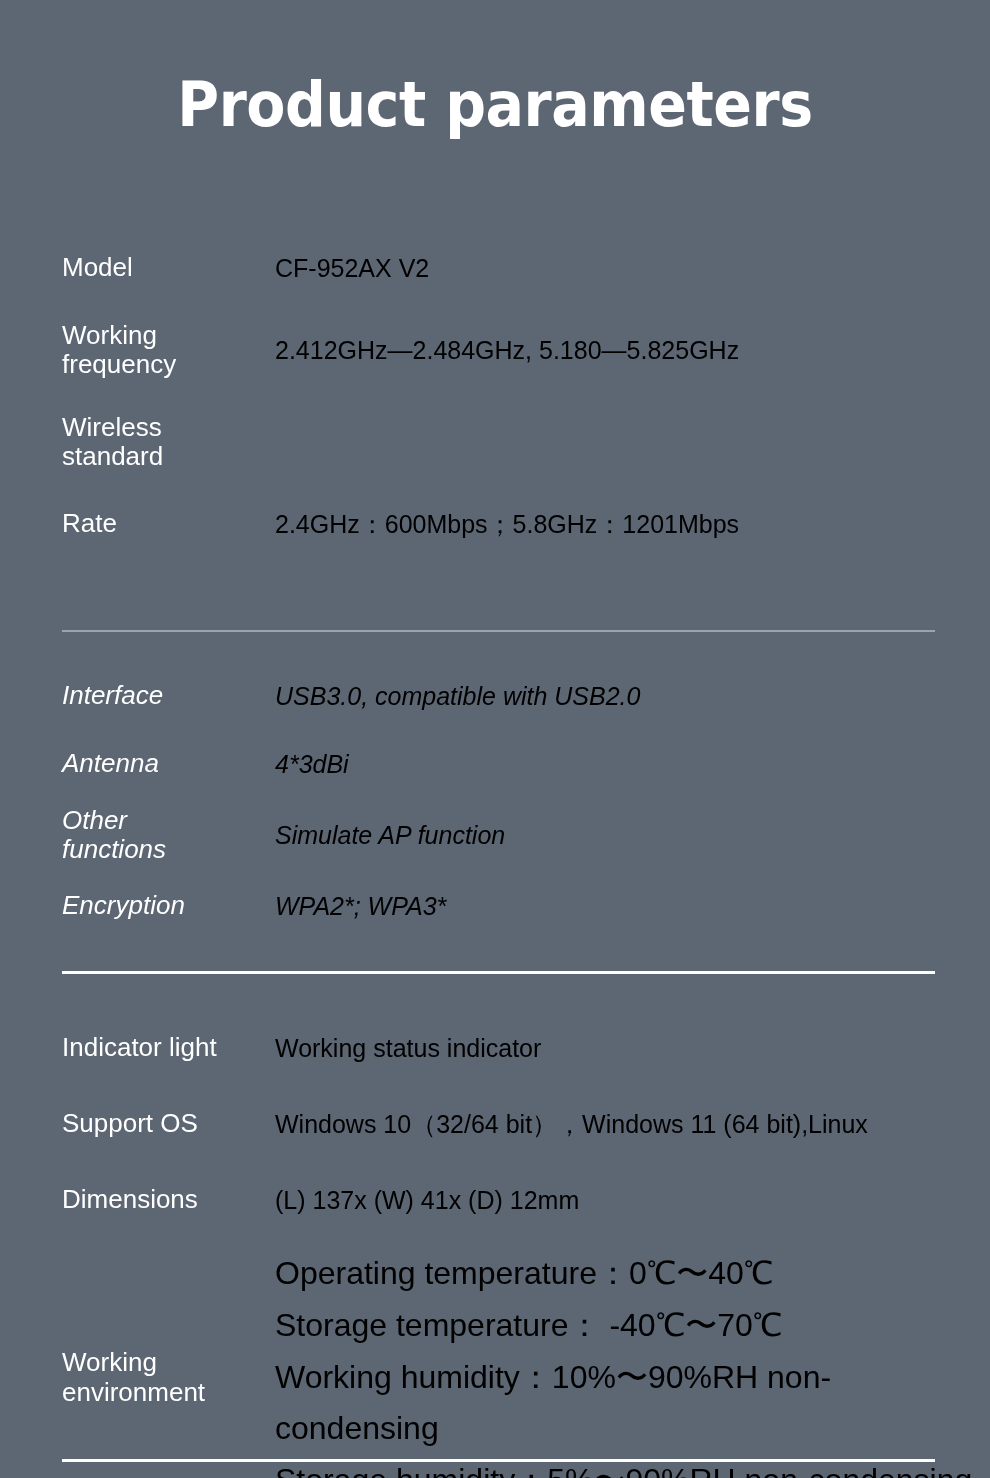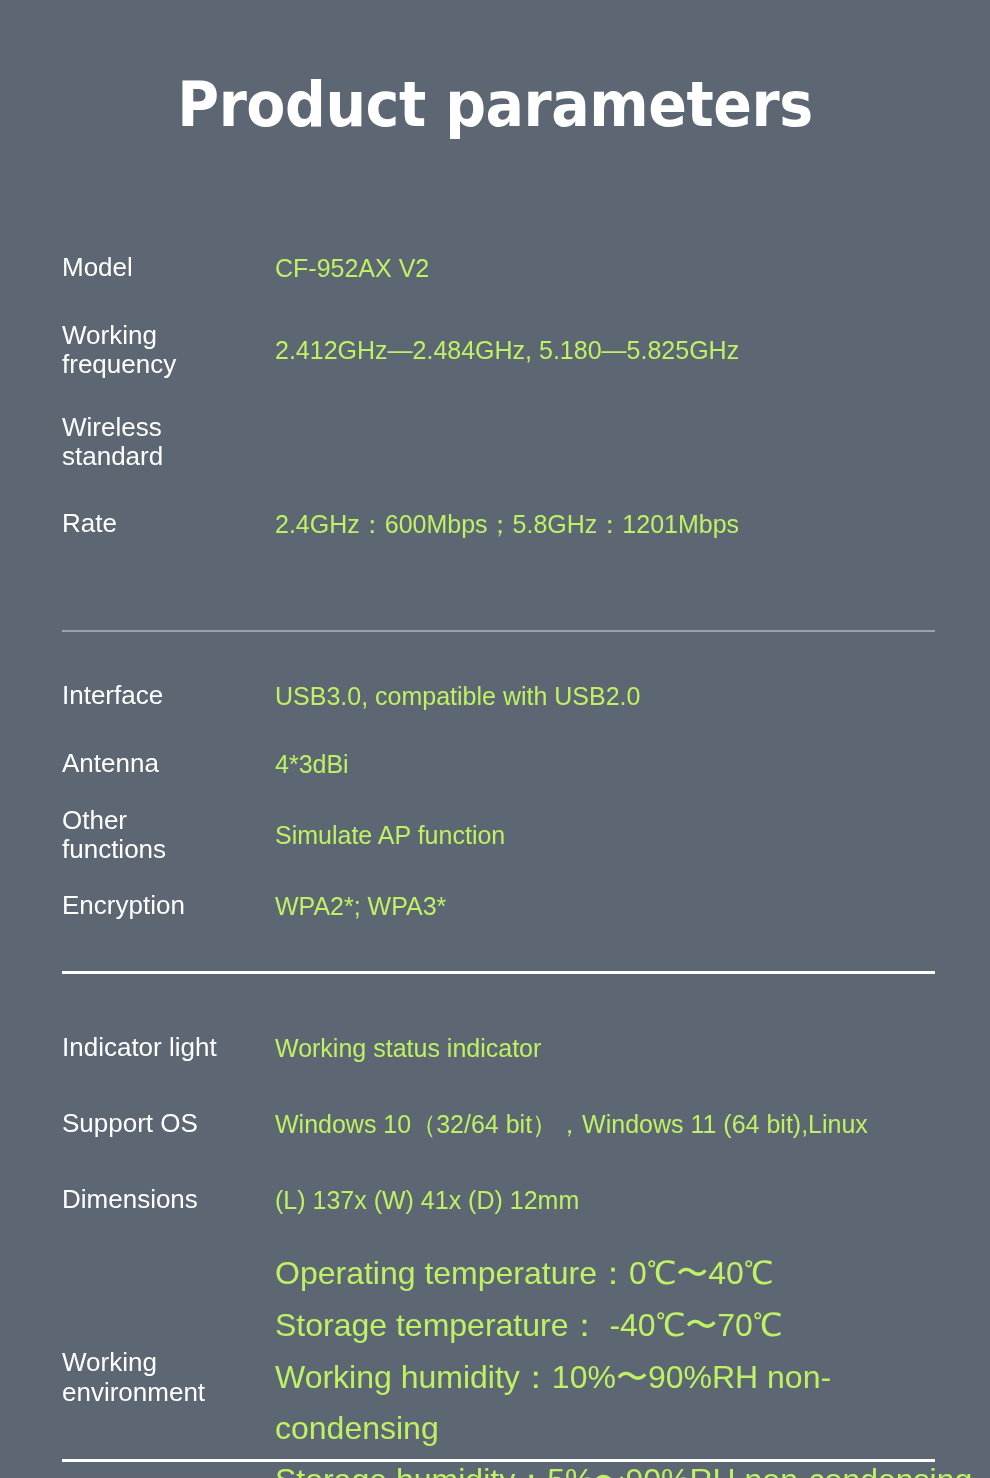--- a/index.html
+++ b/index.html
@@ -61,36 +61,36 @@
     color: #ffffff;
     font-size: 26px;
     font-weight: 400;
     line-height: 1.12;
     letter-spacing: 0px;
     white-space: pre-line;
   }
 
   .value {
     flex: 1 1 auto;
-    color: #bef264;
+    color: #000000;
     font-size: 25px;
     font-weight: 300;
     line-height: 1.15;
     letter-spacing: 0px;
     white-space: pre-line;
   }
 
   
   .s1 { top: 232px; }
   .s1 .row { height: 72px; }
   .s1 .row.tall { height: 92px; }
 
   
   .s2 { top: 662px; }
-  .s2 .row { height: 68px; }
+  .s2 .row { height: 68px; font-style: italic; }
   .s2 .row.tall { height: 74px; }
 
   
   .s3 { top: 1010px; }
   .s3 .row { height: 76px; }
 
   .row.env {
     align-items: center;
     height: auto;
     padding-top: 10px;

